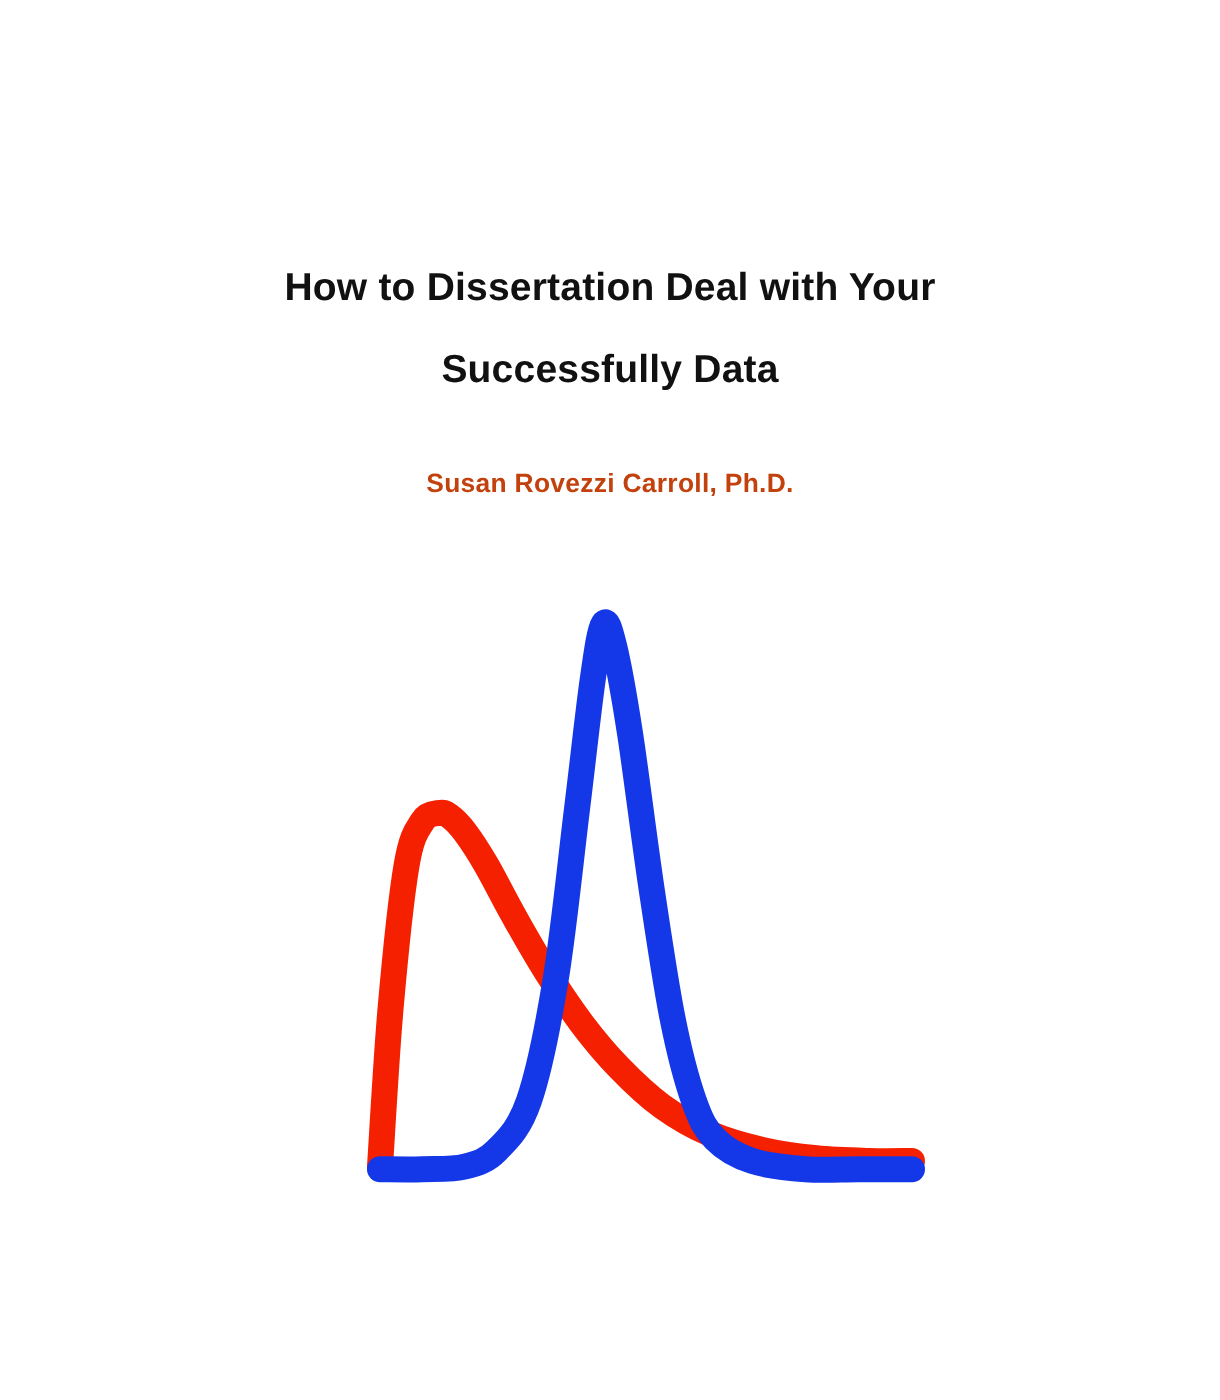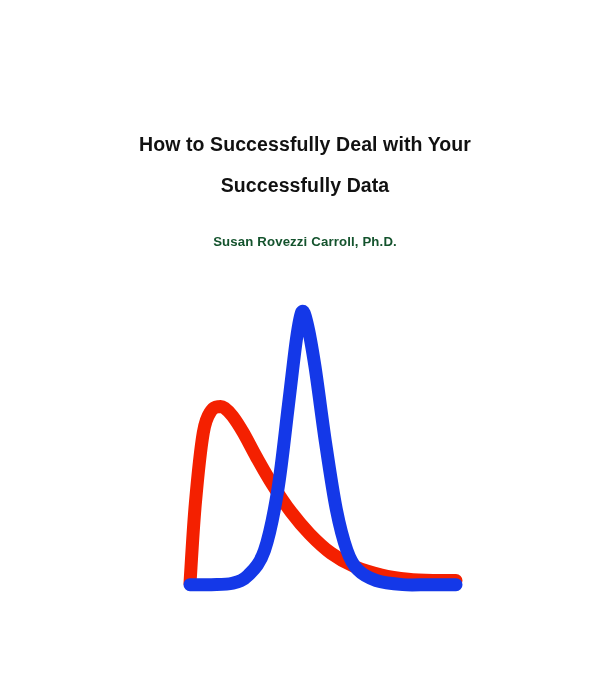--- a/index.html
+++ b/index.html
@@ -42,42 +42,42 @@
   
   .author {
     position: absolute;
     left: 0;
     top: 234px;
     width: 610px;
     text-align: center;
     font-size: 13.2px;
     font-weight: bold;
     letter-spacing: 0.15px;
-    color: #14532d;
+    color: #c2410c;
   }
 
   
   .chart-wrap {
     position: absolute;
     left: 0;
     top: 290px;
     width: 610px;
     height: 320px;
   }
   .chart-wrap svg {
     display: block;
   }
 </style>
 </head>
 <body>
 
 <div id="page">
 
   <div class="title-block">
-    <span class="title-line">How to Successfully Deal with Your</span>
+    <span class="title-line">How to Dissertation Deal with Your</span>
     <span class="title-line">Successfully Data</span>
   </div>
 
   <div class="author">Susan Rovezzi Carroll, Ph.D.</div>
 
   <div class="chart-wrap">
     <svg id="curves-svg" width="610" height="320" viewBox="0 0 610 320" aria-hidden="true">
       <g>
         <path id="series-red" fill="none" stroke="#f42000" stroke-width="13" stroke-linecap="round" stroke-linejoin="round" d="M 190.00 293.26 C 190.89 280.02, 193.10 238.92, 195.32 213.80 C 197.54 188.68, 200.64 158.09, 203.30 142.56 C 205.96 127.03, 208.62 124.98, 211.28 120.64 C 213.94 116.30, 217.04 116.99, 219.26 116.53 C 221.48 116.07, 222.36 116.30, 224.58 117.90 C 226.80 119.50, 229.46 122.01, 232.56 126.12 C 235.66 130.23, 239.21 135.71, 243.20 142.56 C 247.19 149.41, 251.62 158.54, 256.50 167.22 C 261.38 175.90, 266.70 185.49, 272.46 194.62 C 278.22 203.75, 284.87 213.80, 291.08 222.02 C 297.29 230.24, 303.05 237.09, 309.70 243.94 C 316.35 250.79, 323.44 257.64, 330.98 263.12 C 338.52 268.60, 346.50 273.17, 354.92 276.82 C 363.34 280.47, 372.65 282.99, 381.52 285.04 C 390.39 287.10, 399.25 288.24, 408.12 289.15 C 416.99 290.06, 426.74 290.29, 434.72 290.52 C 442.70 290.75, 452.45 290.52, 456.00 290.52"></path>
         <path id="series-blue" fill="none" stroke="#1438e8" stroke-width="13" stroke-linecap="round" stroke-linejoin="round" d="M 190.00 294.63 C 193.55 294.63, 204.19 294.86, 211.28 294.63 C 218.37 294.40, 226.35 294.86, 232.56 293.26 C 238.77 291.66, 243.20 290.52, 248.52 285.04 C 253.84 279.56, 259.60 274.54, 264.48 260.38 C 269.36 246.22, 273.79 224.30, 277.78 200.10 C 281.77 175.90, 285.32 140.28, 288.42 115.16 C 291.52 90.04, 294.18 64.93, 296.40 49.40 C 298.62 33.87, 299.95 24.74, 301.72 22.00 C 303.49 19.26, 304.82 23.83, 307.04 32.96 C 309.26 42.09, 311.92 56.71, 315.02 76.80 C 318.12 96.89, 322.11 129.77, 325.66 153.52 C 329.21 177.27, 332.75 201.47, 336.30 219.28 C 339.85 237.09, 343.39 250.33, 346.94 260.38 C 350.49 270.43, 352.70 274.54, 357.58 279.56 C 362.46 284.58, 368.66 288.01, 376.20 290.52 C 383.74 293.03, 393.93 293.94, 402.80 294.63 C 411.67 295.31, 420.53 294.63, 429.40 294.63 C 438.27 294.63, 451.57 294.63, 456.00 294.63"></path>

